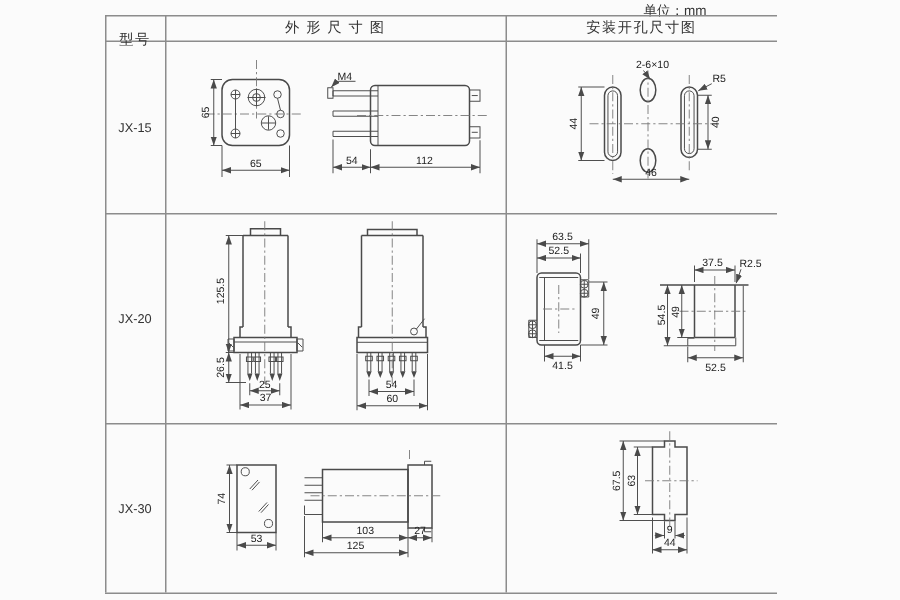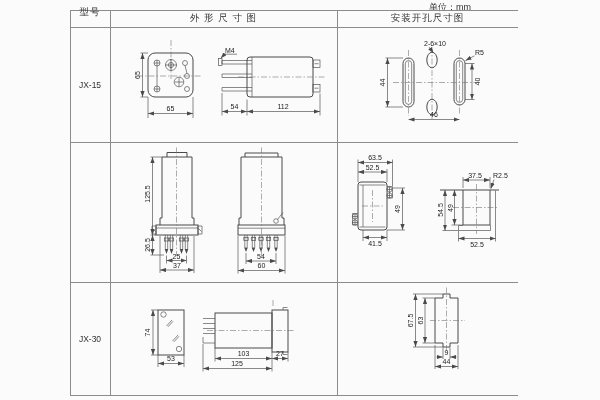--- a/index.html
+++ b/index.html
@@ -39,25 +39,26 @@
 
   <div class="hline" style="left:70px;top:10px;width:448px"></div>
   <div class="hline" style="left:70px;top:27px;width:448px"></div>
   <div class="hline" style="left:70px;top:142px;width:448px"></div>
   <div class="hline" style="left:70px;top:282px;width:448px"></div>
   <div class="hline" style="left:70px;top:395px;width:448px"></div>
   <div class="vline" style="left:70px;top:10px;height:385px"></div>
   <div class="vline" style="left:110px;top:10px;height:385px"></div>
   <div class="vline" style="left:337px;top:10px;height:385px"></div>
 
-  <div class="cell hdr" style="left:70px;top:4px;width:40px;height:17px">型号</div>
+  <div class="cell hdr" style="left:70px;top:18px;width:40px;height:17px">型号</div>
   <div class="cell hdr" style="left:337px;top:10px;width:181px;height:17px">安装开孔尺寸图</div>
   <div class="cell hdr" style="left:110px;top:10px;width:227px;height:17px">外 形 尺 寸 图</div>
 
   <div class="cell model" style="left:70px;top:27px;width:40px;height:115px">JX-15</div>
+  <div class="cell model" style="left:70px;top:142px;width:40px;height:140px">JX-20</div>
   <div class="cell model" style="left:70px;top:282px;width:40px;height:113px">JX-30</div>
 
   <svg class="drawing" style="left:110px;top:27px" width="227" height="115" viewBox="0 0 227 115">
     <g>
       <rect class="ol" x="38" y="26" width="45" height="44" rx="7"></rect>
       <path class="cl" d="M61 13 V52"></path>
       <path class="cl" d="M27 49 H91"></path>
       <circle class="th" cx="61" cy="38" r="5.5"></circle>
         <circle class="th" cx="61" cy="38" r="2.6"></circle>
       <path class="th" d="M55 38 H67 M61 32 V44"></path>

